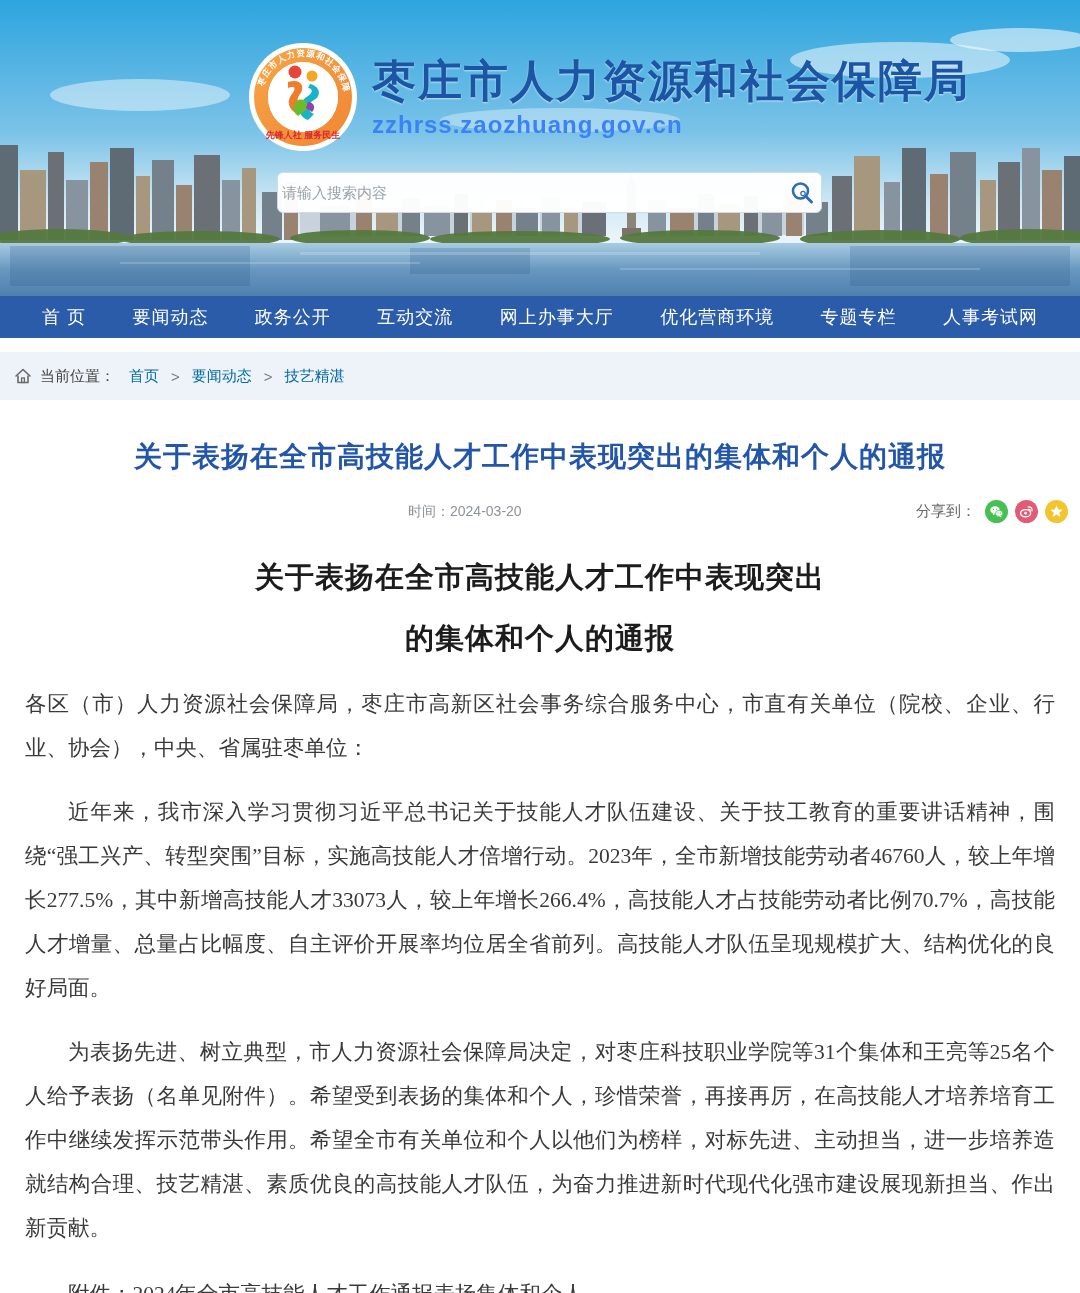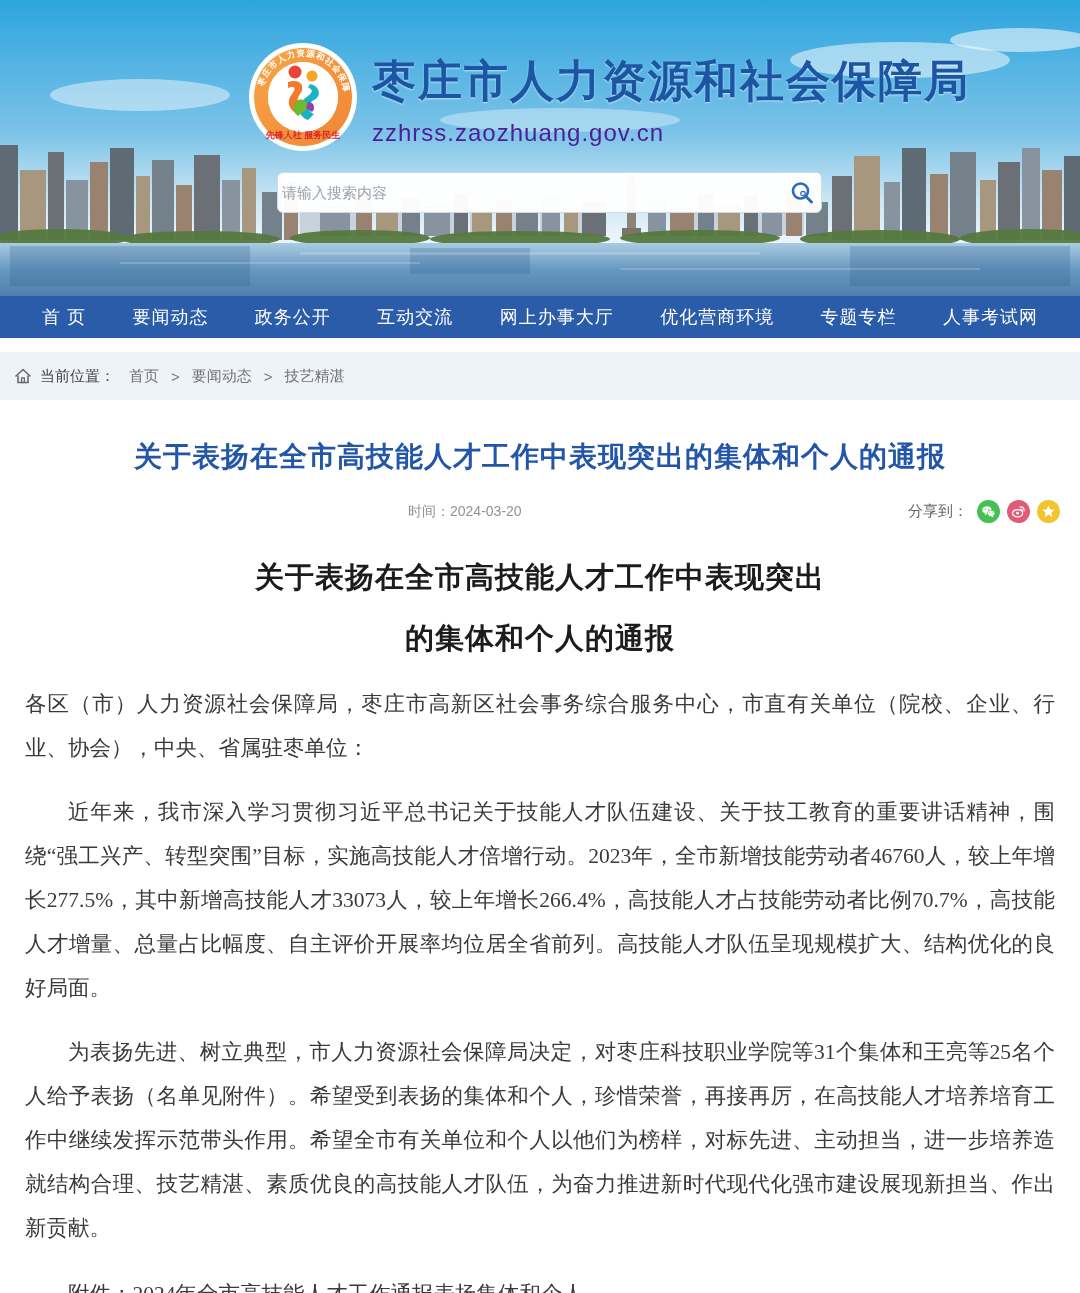--- a/index.html
+++ b/index.html
@@ -11,21 +11,21 @@
   }
   
   .banner { position:relative; width:1080px; height:296px; overflow:hidden; }
   .banner-art { position:absolute; left:0; top:0; width:1080px; height:296px; display:block; }
   .logo { position:absolute; left:248px; top:42px; width:110px; height:110px; }
   .site-title-block { position:absolute; left:372px; top:52px; width:640px; }
   .site-title {
     font-size:44px; font-weight:bold; color:#1b55a3; letter-spacing:2px;
     text-shadow:0 1px 2px rgba(255,255,255,.6);
   }
-  .site-url { margin-top:8px; font-size:24px; font-weight:normal; color:#4c1d95; letter-spacing:1px; }
+  .site-url { margin-top:0; font-size:24px; font-weight:bold; color:#3b82f6; letter-spacing:1px; }
   .search-bar {
     position:absolute; left:277px; top:172px; width:545px; height:41px;
     background:rgba(255,255,255,.97); border:1px solid #cfdbe6; border-radius:6px;
     display:flex; align-items:center; padding:0 4px;
   }
   .search-bar input {
     flex:1; border:none; outline:none; background:transparent;
     font-size:15px; color:#333; font-family:inherit;
   }
   .search-bar input::placeholder { color:#9aa3ab; }
@@ -39,33 +39,33 @@
     color:#ffffff; font-size:18px; text-decoration:none; letter-spacing:1px; white-space:nowrap;
   }
   
   .breadcrumb-gap { height:14px; background:#ffffff; }
   .breadcrumb {
     width:1080px; height:48px; background:#eef3f9;
     display:flex; align-items:center; padding:0 12px; font-size:15px; color:#555;
   }
   .breadcrumb .home-icon { margin:0 8px 0 2px; display:flex; }
   .breadcrumb .crumb-prefix { color:#444; margin-right:4px; }
-  .breadcrumb a { color:#737373; text-decoration:none; margin:0 10px; }
+  .breadcrumb a { color:#0369a1; text-decoration:none; margin:0 10px; }
   .breadcrumb .sep { color:#777; margin:0 2px; }
   
   .content { width:1080px; padding:38px 0 0 0; background:#fff; }
   .page-title {
     text-align:center; font-size:28px; font-weight:bold; color:#2356a8; letter-spacing:1px;
   }
   .meta-row { position:relative; height:26px; margin-top:24px; }
   .meta-time {
     position:absolute; left:408px; top:3px; font-size:14px; color:#8d9399;
   }
   .share-box {
-    position:absolute; right:20px; top:0; display:flex; align-items:center; gap:7px;
+    position:absolute; right:12px; top:0; display:flex; align-items:center; gap:7px;
   }
   .share-label { font-size:15px; color:#666; margin-right:2px; }
   .share-icon { width:23px; height:23px; border-radius:50%; display:flex; align-items:center; justify-content:center; cursor:pointer; }
   
   .doc {
     padding:28px 25px 0 25px;
     font-family:"Liberation Serif","DejaVu Serif",serif;
     color:#3a3a3a;
   }
   .doc-title {

